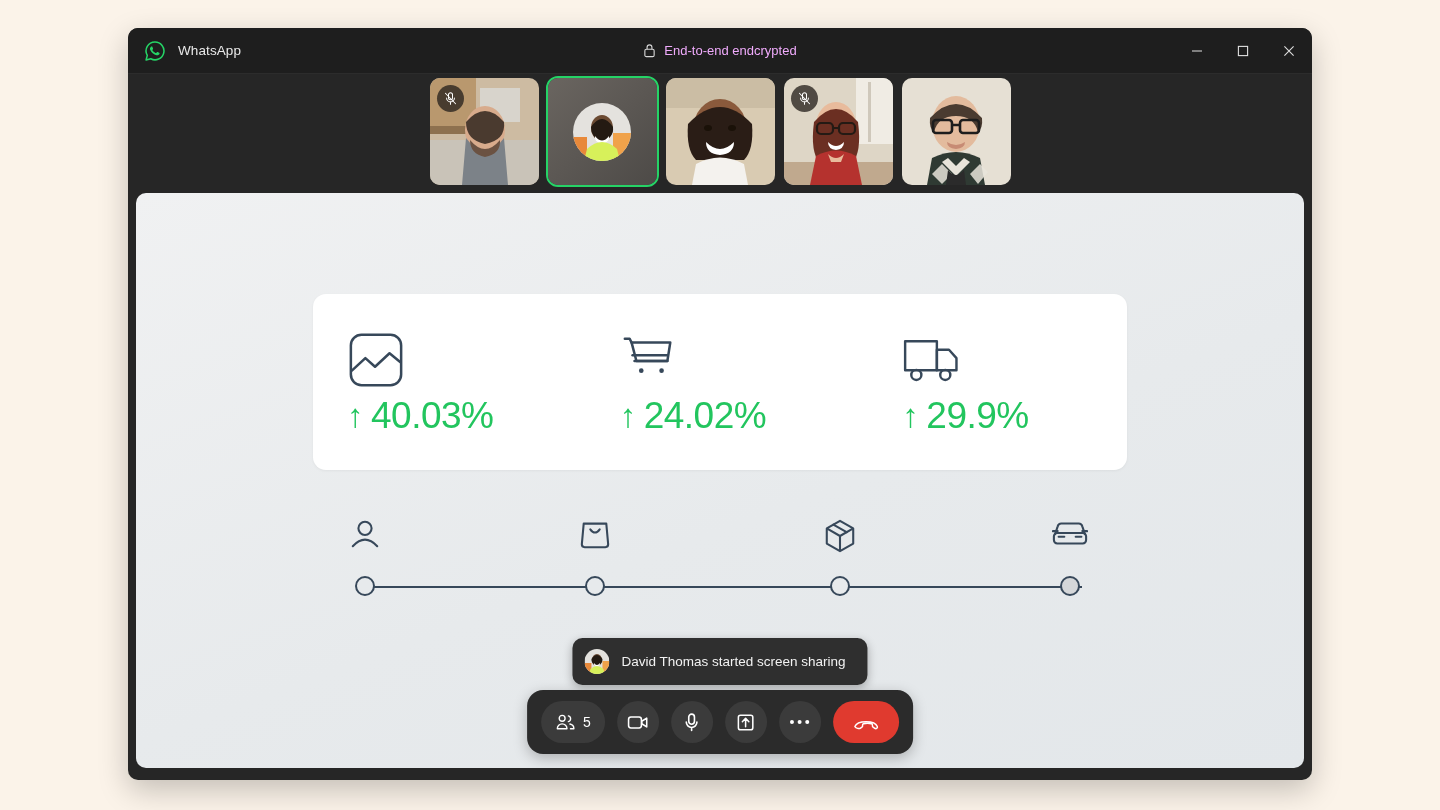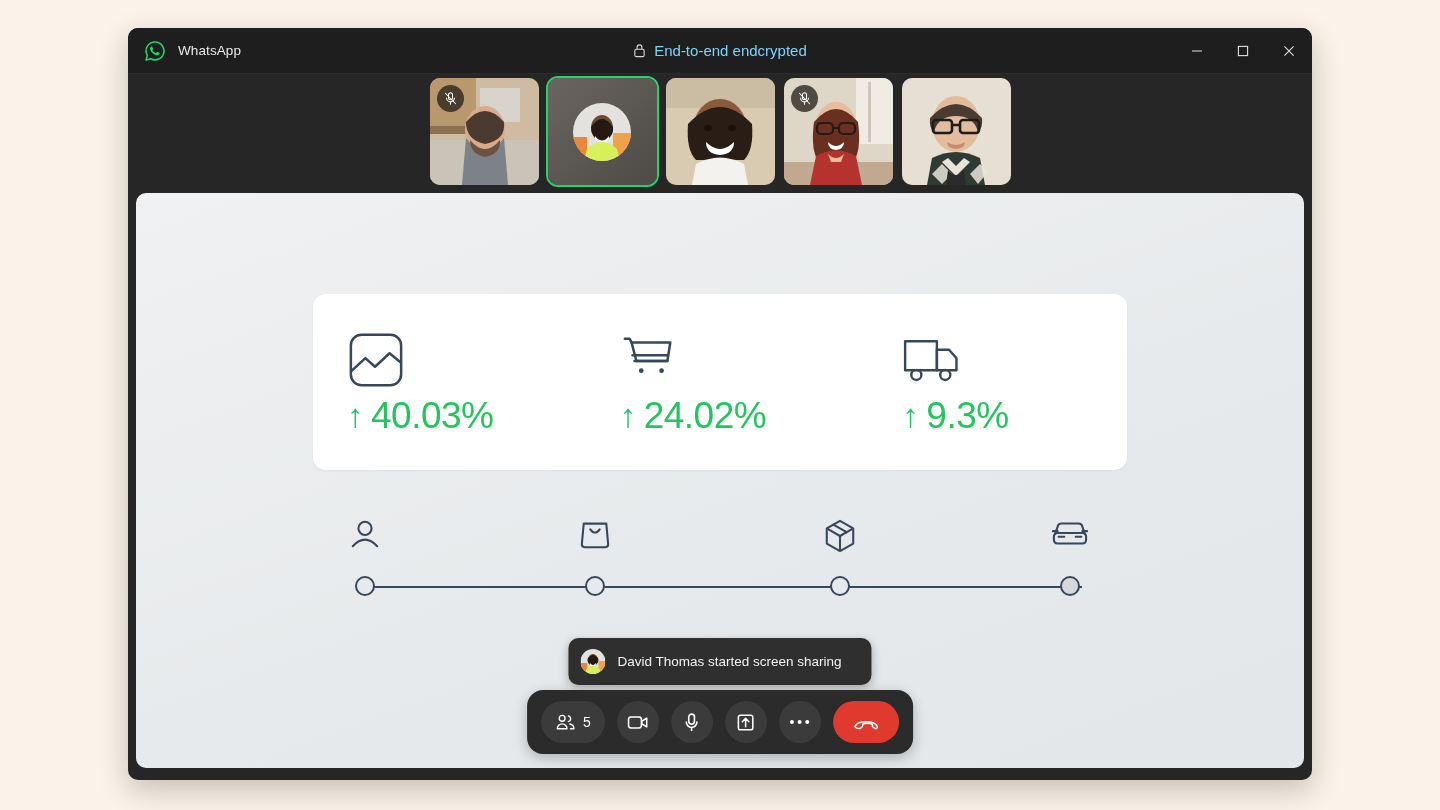--- a/index.html
+++ b/index.html
@@ -32,21 +32,21 @@
   }
   .tb-left{ display:flex; align-items:center; gap:12px; padding-left:16px; }
   .wa-logo{ width:22px; height:22px; display:block; }
   .app-title{ color:#e9e9e9; font-size:13.5px; letter-spacing:.1px; }
   .tb-center{
     position:absolute; left:0; right:0; top:0; bottom:0;
     display:flex; align-items:center; justify-content:center;
     gap:8px; pointer-events:none;
   }
   .tb-center .lock{ width:13px; height:15px; display:block; }
-  .e2e-text{ color:#7dd3fc; font-size:15px; }
+  .e2e-text{ color:#f0abfc; font-size:13px; }
   .tb-right{ margin-left:auto; display:flex; height:100%; }
   .win-btn{
     width:46px; height:100%;
     display:flex; align-items:center; justify-content:center;
     cursor:pointer;
   }
   .win-btn svg{ display:block; }
 
   
   .thumb-strip{
@@ -153,21 +153,21 @@
   .tl-node.filled{ background:#d5d7d9; }
 
   
   .toast{
     position:absolute;
     left:50%; transform:translateX(-50%);
     top:445px;
     display:flex; align-items:center; gap:12px;
     background:#2f2f2f;
     border-radius:10px;
-    padding:11px 30px 11px 12px;
+    padding:11px 22px 11px 12px;
     box-shadow:0 3px 10px rgba(0,0,0,.28);
   }
   .toast-avatar{
     width:25px; height:25px; border-radius:50%;
     overflow:hidden; flex:0 0 25px;
   }
   .toast-text{ color:#f2f2f2; font-size:13.5px; }
 
   
   .controls{
@@ -401,21 +401,21 @@
         <span class="stat-icon">
           <svg viewBox="0 0 70 60" width="66" height="56">
             <rect x="3" y="10" width="34" height="31" fill="none" stroke="#37485a" stroke-width="2.6" stroke-linejoin="round"></rect>
             <path d="M37 19h13l8 9v13H37z" fill="none" stroke="#37485a" stroke-width="2.6" stroke-linejoin="round"></path>
             <circle cx="15" cy="46" r="5.4" fill="none" stroke="#37485a" stroke-width="2.6"></circle>
             <circle cx="46" cy="46" r="5.4" fill="none" stroke="#37485a" stroke-width="2.6"></circle>
           </svg>
         </span>
         <span class="stat-value">
           <span class="arrow">↑</span>
-          <span>9.3%</span>
+          <span>29.9%</span>
         </span>
       </div>
     </div>
 
     <div class="timeline">
       <div class="tl-icons">
 
         <span class="tl-icon" style="left:0.7%;">
           <svg viewBox="0 0 34 34" width="32" height="32">
             <circle cx="17" cy="11" r="7" fill="none" stroke="#37485a" stroke-width="2.2"></circle>

